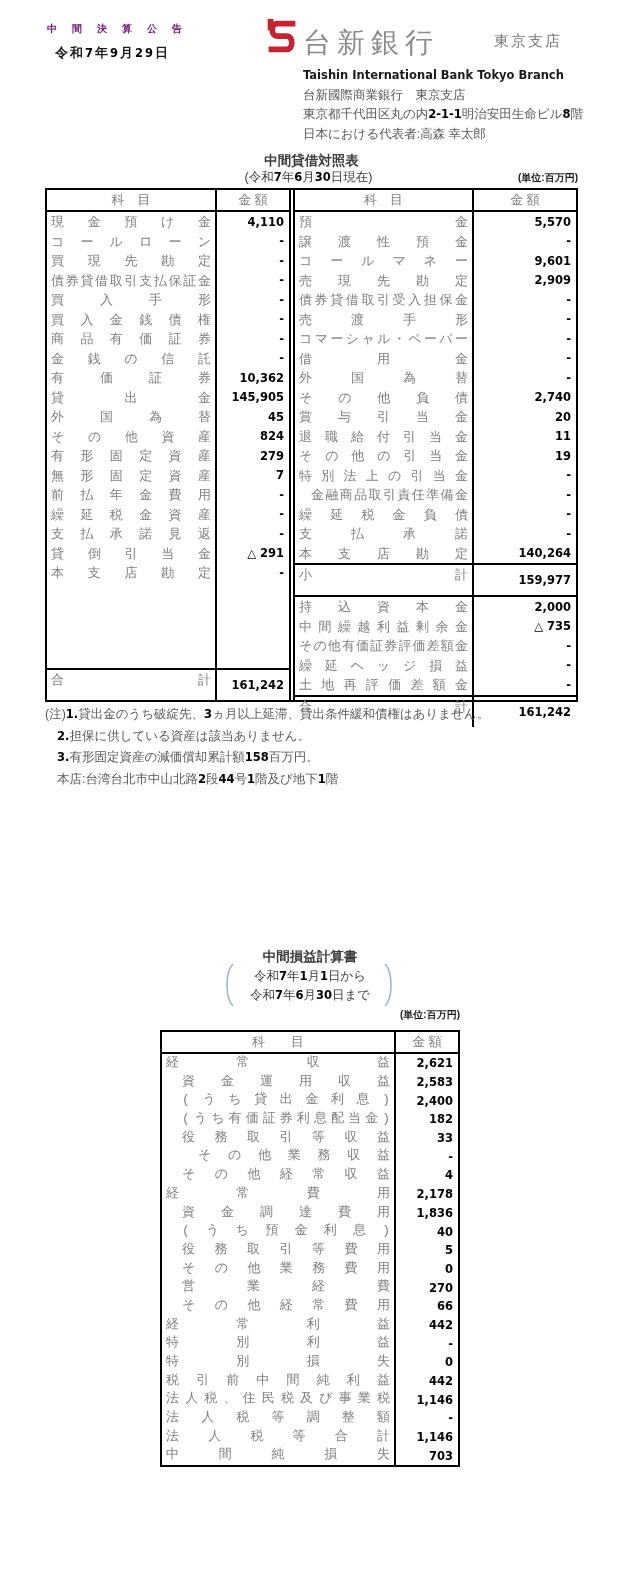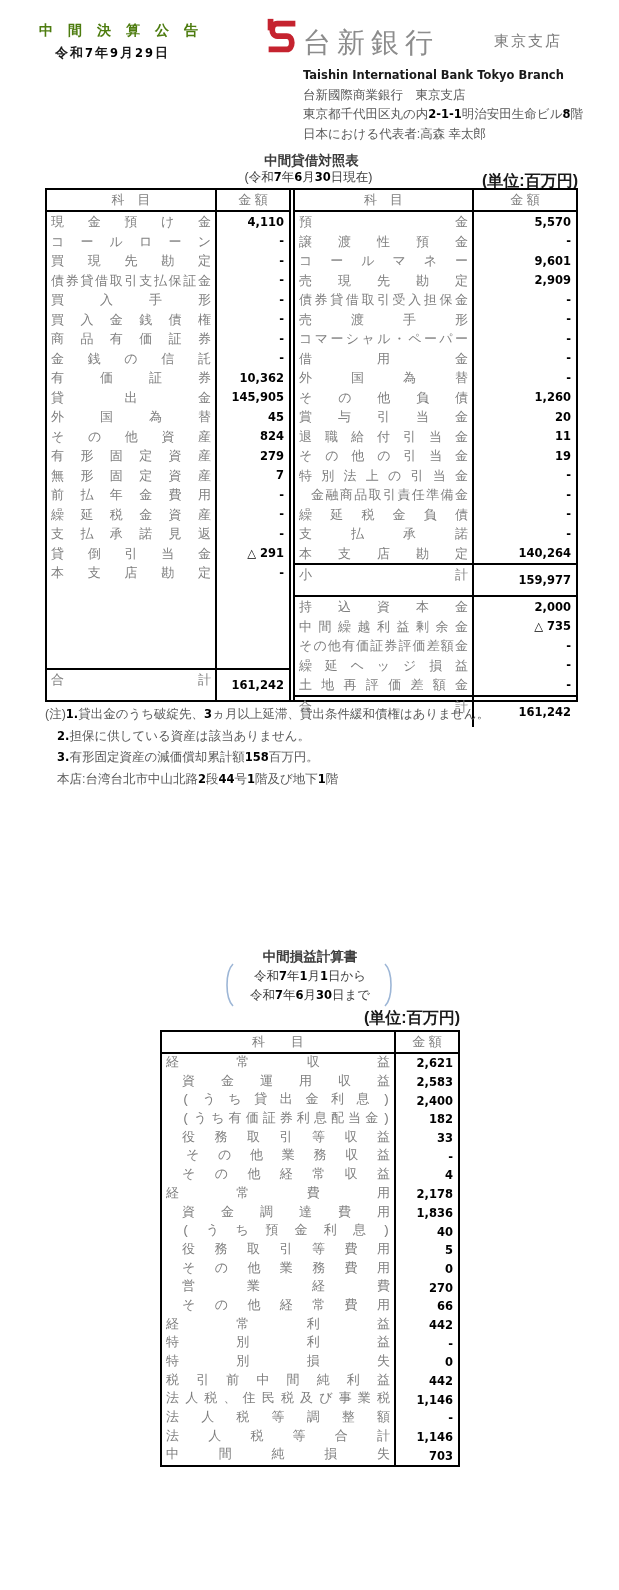--- a/index.html
+++ b/index.html
@@ -8,33 +8,33 @@
     position: relative;
     width: 619px;
     height: 1590px;
     background: #fff;
     font-family: "Liberation Sans", "DejaVu Sans", sans-serif;
     overflow: hidden;
   }
   .abs { position: absolute; }
 
   
-  .ann-title { left:39px; top:22px; font-size:14px; font-weight:bold; color:#4d7c0f; letter-spacing:15px; white-space:nowrap; }
+  .ann-title { left:47px; top:22px; font-size:10px; font-weight:bold; color:#701a75; letter-spacing:15px; white-space:nowrap; }
   .ann-date  { left:55px; top:44px; font-size:13px; font-weight:bold; color:#1a1a1a; letter-spacing:2px; white-space:nowrap; }
   .logo-mark { left:261px; top:16px; }
   .bank-name { left:303px; top:24px; font-size:28px; color:#8c8c8c; letter-spacing:6px; white-space:nowrap; }
   .branch    { left:494px; top:32px; font-size:15px; color:#7a7a7a; letter-spacing:2px; white-space:nowrap; }
   .addr      { left:303px; top:66px; line-height:19.5px; white-space:nowrap; }
   .addr .en  { font-size:11.5px; font-weight:bold; color:#1a1a1a; font-family:"DejaVu Sans", sans-serif; }
   .addr .jp  { font-size:12.5px; color:#595959; }
 
   
   .sec-title   { font-size:13.5px; font-weight:bold; color:#3d3d3d; text-align:center; }
   .sec-sub     { font-size:12.5px; color:#3d3d3d; text-align:center; }
-  .unit-line   { font-size:16px; font-weight:bold; color:#1a1a1a; text-align:right; }
+  .unit-line   { font-size:10px; font-weight:bold; color:#1a1a1a; text-align:right; }
   b { color:#000; font-family:"DejaVu Sans", sans-serif; font-weight:bold; font-size:11.5px; }
 
   
   .tbl { border:2px solid #000; background:#fff; display:flex; }
   .hrow { height:22px; display:flex; border-bottom:2px solid #000; flex:0 0 auto; }
   .hsubj { flex:1; text-align:center; color:#7f7f7f; font-size:13px; line-height:20px;border-radius:10px; }
   .hamt  { text-align:center; color:#7f7f7f; font-size:13px; line-height:20px; border-left:2px solid #000; }
   .row { display:flex; height:19.5px; flex:0 0 auto; }
   .label {
     flex:1; padding:0 4px; font-size:13px; color:#7f7f7f; line-height:19.5px;
@@ -269,21 +269,21 @@
             <div class="amount">-</div>
           </div>
 
           <div class="row">
             <div class="label">外国為替</div>
             <div class="amount">-</div>
           </div>
 
           <div class="row">
             <div class="label">その他負債</div>
-            <div class="amount">1,260</div>
+            <div class="amount">2,740</div>
           </div>
 
           <div class="row">
             <div class="label">賞与引当金</div>
             <div class="amount">20</div>
           </div>
 
           <div class="row">
             <div class="label">退職給付引当金</div>
             <div class="amount">11</div>
@@ -405,21 +405,21 @@
           <div class="label" style="padding-left: 20px;">(うち有価証券利息配当金)</div>
           <div class="amount">182</div>
         </div>
 
         <div class="row">
           <div class="label" style="padding-left: 20px;">役務取引等収益</div>
           <div class="amount">33</div>
         </div>
 
         <div class="row">
-          <div class="label" style="padding-left: 24px;">その他業務収益</div>
+          <div class="label" style="padding-left: 36px;">その他業務収益</div>
           <div class="amount">-</div>
         </div>
 
         <div class="row">
           <div class="label" style="padding-left: 20px;">その他経常収益</div>
           <div class="amount">4</div>
         </div>
 
         <div class="row">
           <div class="label">経常費用</div>

